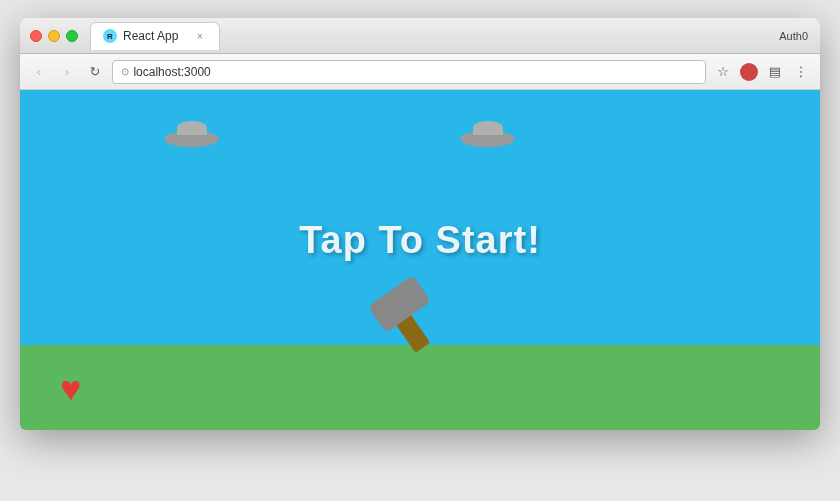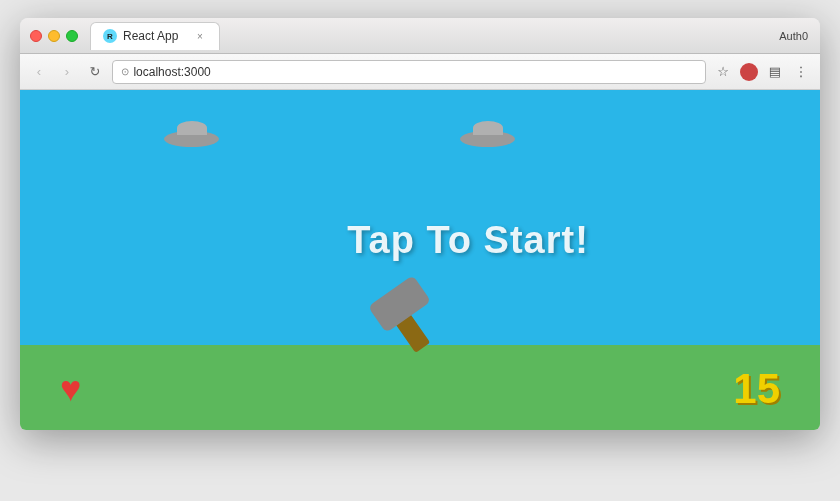--- a/index.html
+++ b/index.html
@@ -220,21 +220,20 @@
       top: 38%;
       left: 50%;
       transform: translateX(-50%);
       font-size: 38px;
       font-weight: 900;
       color: rgba(255,255,255,0.9);
       text-shadow: 2px 2px 4px rgba(0,0,0,0.3);
       white-space: nowrap;
       font-family: 'Arial Rounded MT Bold', Arial, sans-serif;
       letter-spacing: 1px;
-      margin-left: 48px;
     }
 
     
     .ball {
       position: absolute;
       width: 22px;
       height: 22px;
       background: #777;
       border-radius: 50%;
       box-shadow: inset -3px -3px 6px rgba(0,0,0,0.3);
@@ -362,16 +361,15 @@
 
     <div class="ball" style="top:57%;left:47.5%;"></div>
 
     <div class="mallet-container">
       <div class="mallet-head"></div>
       <div class="mallet-handle"></div>
     </div>
 
     <div class="heart">♥</div>
 
-    <div class="score">15</div>
   </div>
 
 </div>
 
 </body></html>

